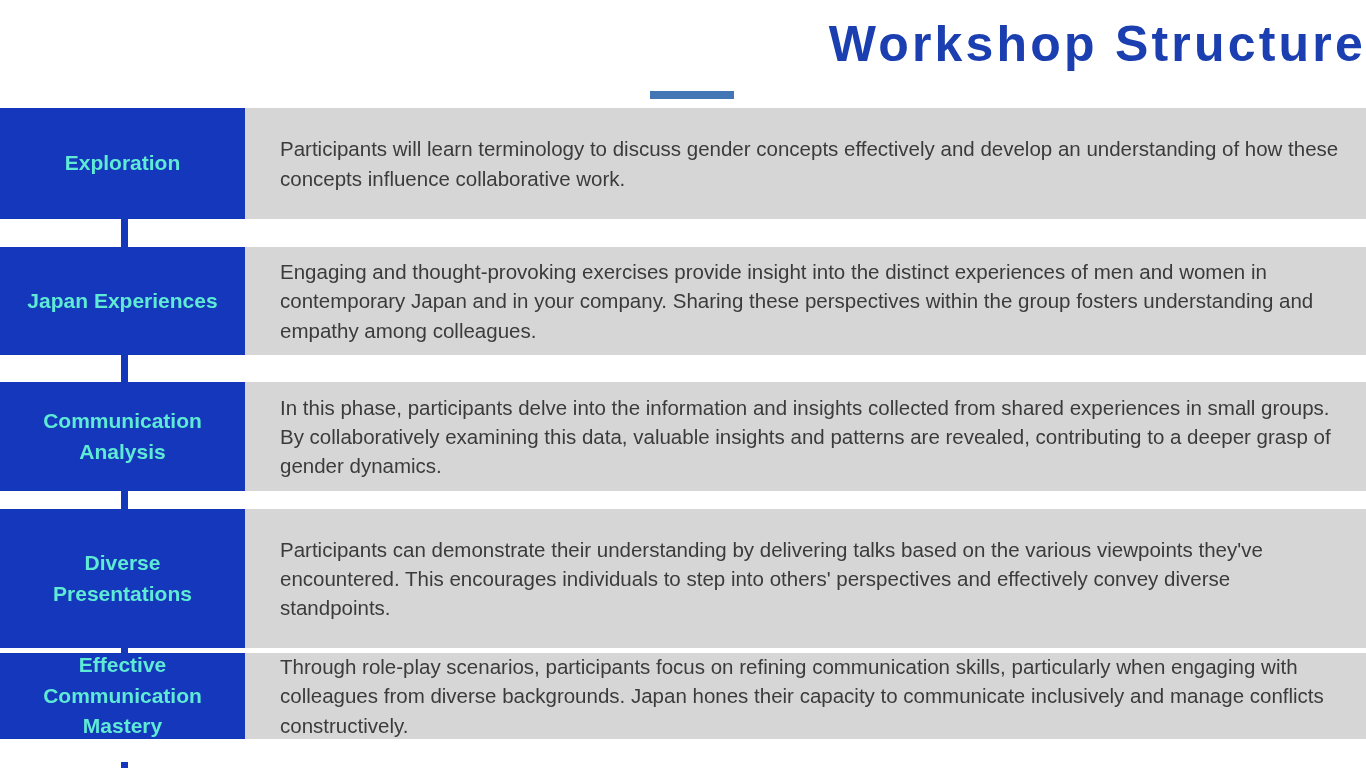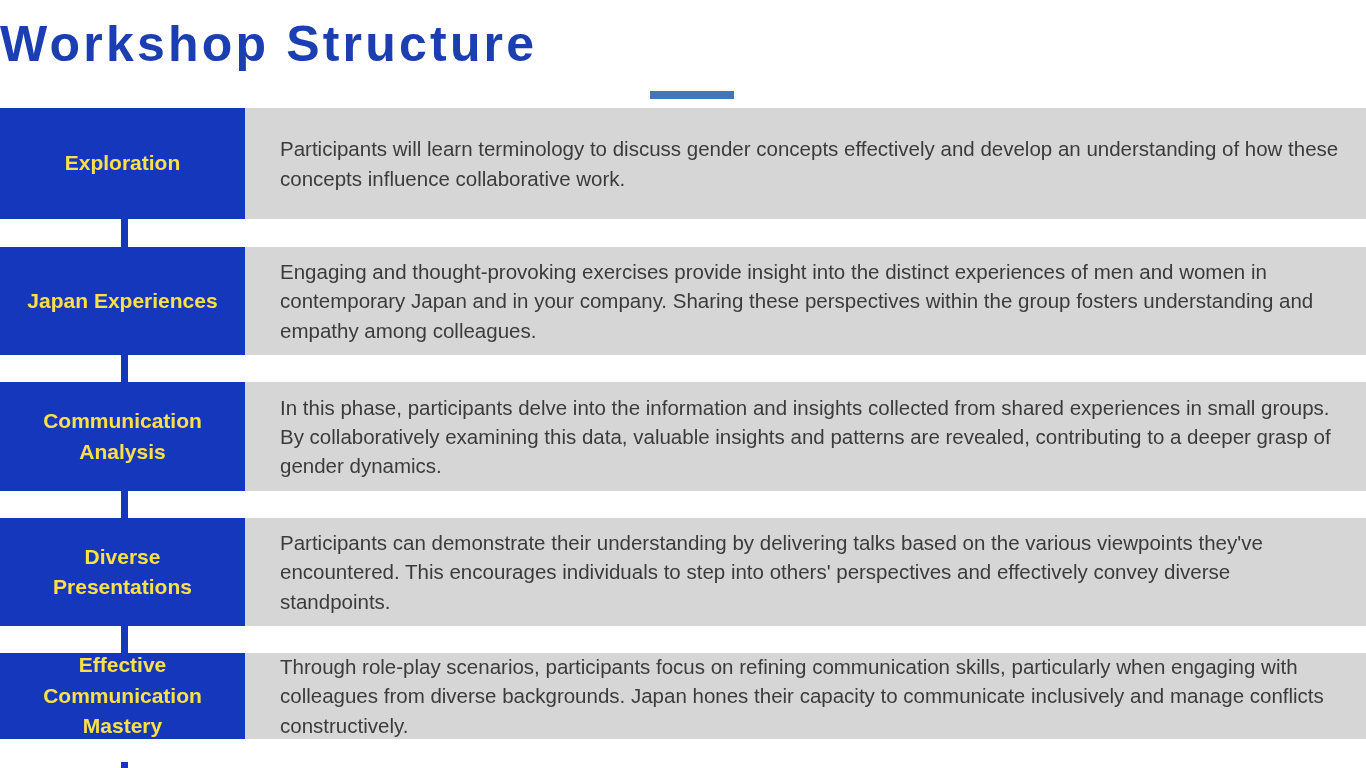--- a/index.html
+++ b/index.html
@@ -15,21 +15,21 @@
     position: relative;
   }
 
   
   .title-block {
     position: absolute;
     top: 0;
     left: 0;
     width: 1366px;
     height: 108px;
-    text-align: left;
+    text-align: right;
   }
   .title-text {
     position: absolute;
     top: 17px;
     left: 0;
     width: 1366px;
     font-size: 50px;
     font-weight: bold;
     color: #1b3fb0;
     letter-spacing: 3.2px;
@@ -58,21 +58,21 @@
     left: 0;
     width: 1366px;
   }
   .row-label {
     position: absolute;
     left: 0;
     top: 0;
     width: 245px;
     height: 100%;
     background: #1537bb;
-    color: #fde047;
+    color: #5eead4;
     font-size: 21px;
     font-weight: bold;
     line-height: 1.45;
     display: flex;
     align-items: center;
     justify-content: center;
     text-align: center;
     box-sizing: border-box;
     padding: 0 21px;
   }
@@ -137,21 +137,21 @@
   <div class="row" style="top:274px;height:109px;">
     <div class="row-label">
       <span>Communication Analysis</span>
     </div>
     <div class="row-desc">
       <span>In this phase, participants delve into the information and insights collected from shared experiences in small groups. By collaboratively examining this data, valuable insights and patterns are revealed, contributing to a deeper grasp of gender dynamics.</span>
     </div>
   </div>
   <div class="connector" style="top:383px;height:27px;"></div>
 
-  <div class="row" style="top:410px;height:108px;">
+  <div class="row" style="top:401px;height:139px;">
     <div class="row-label">
       <span>Diverse Presentations</span>
     </div>
     <div class="row-desc">
       <span>Participants can demonstrate their understanding by delivering talks based on the various viewpoints they've encountered. This encourages individuals to step into others' perspectives and effectively convey diverse standpoints.</span>
     </div>
   </div>
   <div class="connector" style="top:518px;height:27px;"></div>
 
   <div class="row" style="top:545px;height:86px;">

